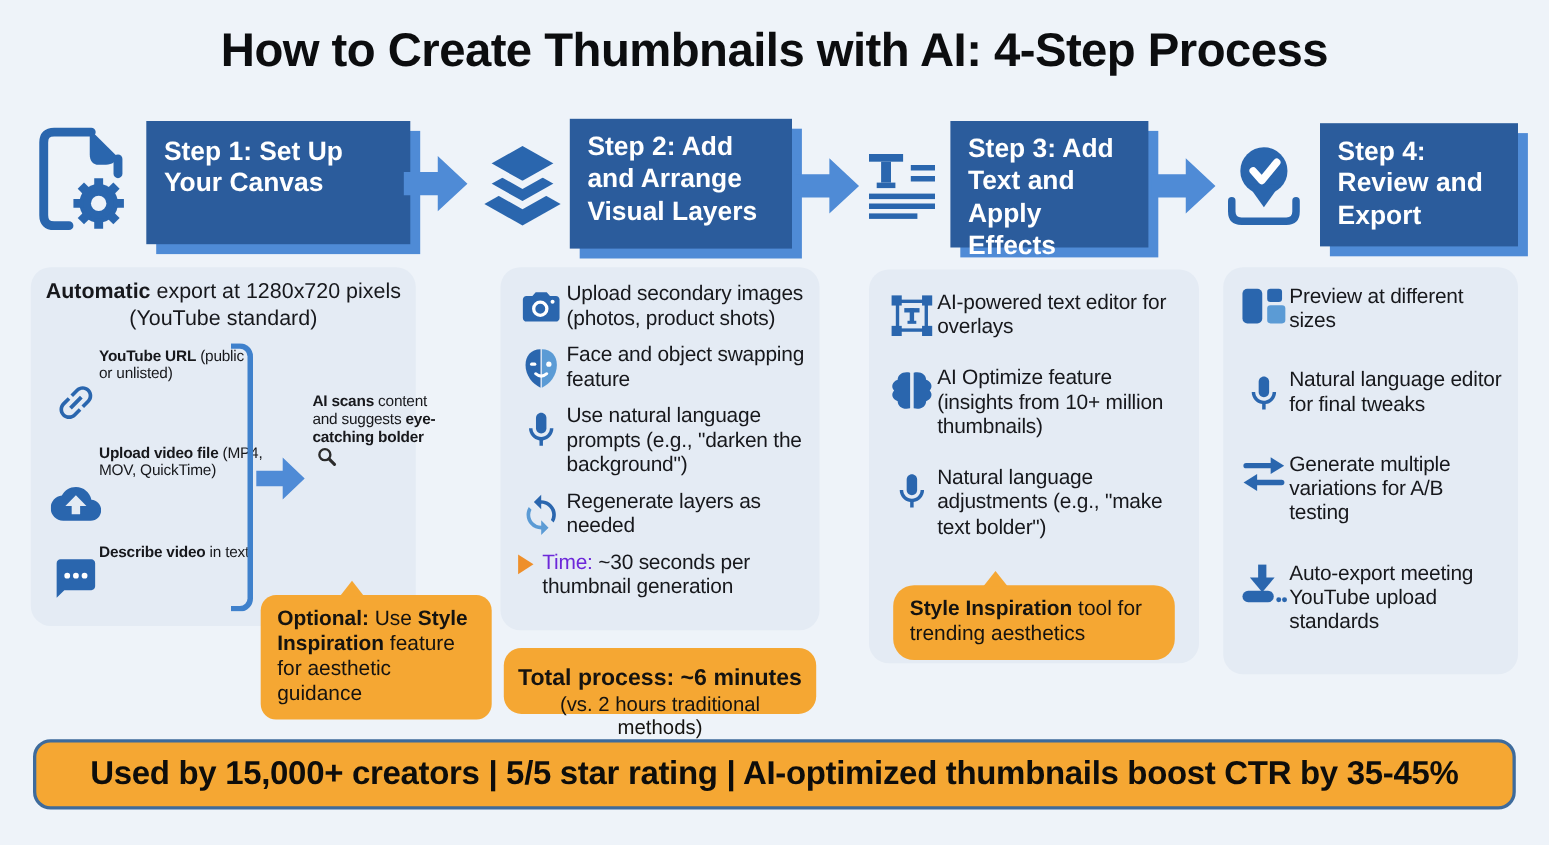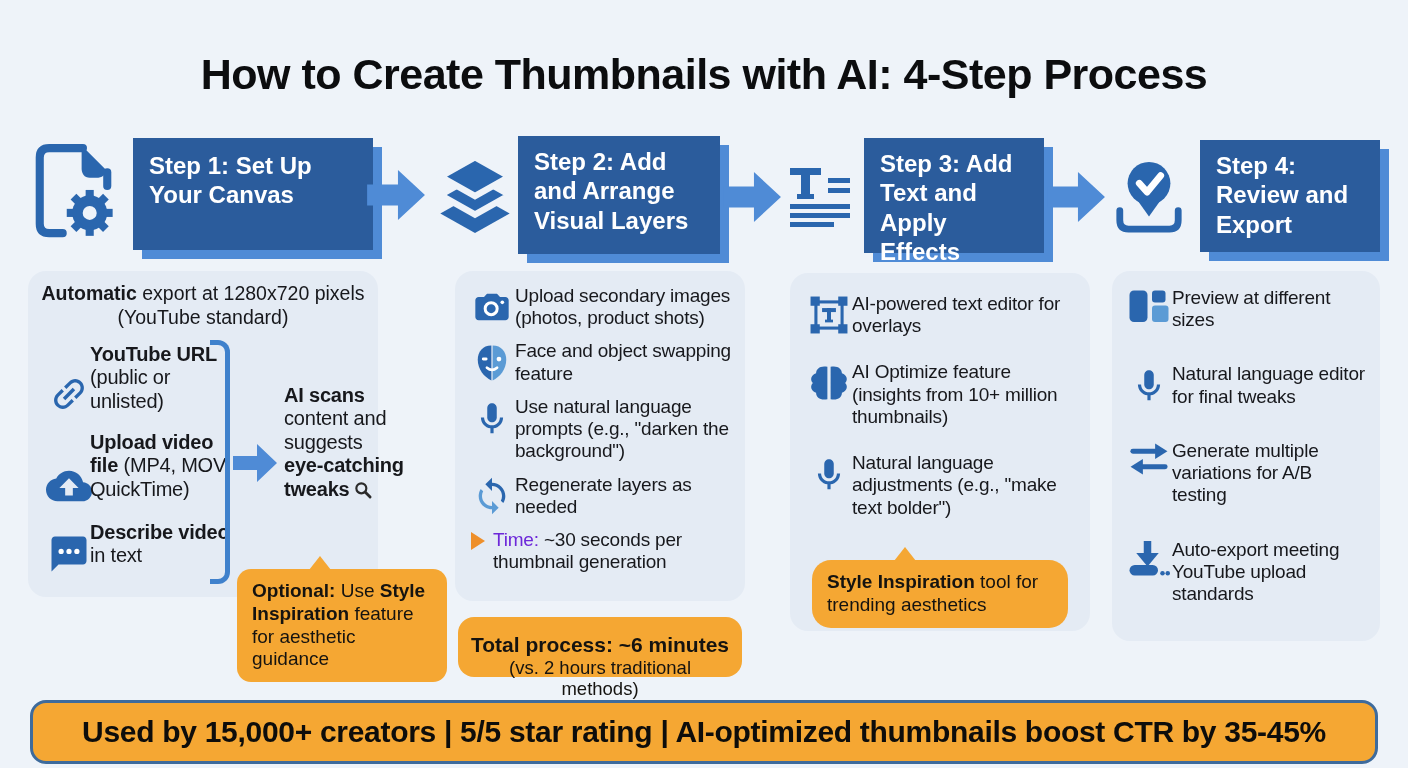--- a/index.html
+++ b/index.html
@@ -3,21 +3,21 @@
 <meta charset="utf-8">
 <style>
   :root{
     --pageBg:#eef3f9; --panelBg:#e4ebf4; --headerBlue:#2b5c9c; --arrowBlue:#4f8bd6;
     --iconBlue:#2a66ae; --iconBlueLight:#5b9bd5; --orange:#f5a733; --timeOrange:#ee8f2a;
     --borderBlue:#3e6b9c; --textDark:#17181c; --bracketBlue:#3f81cc;
   }
   *{box-sizing:border-box; margin:0; padding:0;}
   html,body{width:1408px; height:768px; overflow:hidden;}
   body{background:var(--pageBg); font-family:"Liberation Sans", sans-serif; color:var(--textDark);}
-  .stage{position:relative; width:1408px; height:620px;margin-top:28px;}
+  .stage{position:relative; width:1408px; height:620px;}
   .abs{position:absolute;}
   .title{position:absolute; top:22px; left:0; width:100%; text-align:center;
          font-size:43px; font-weight:700; letter-spacing:-0.5px; color:#0c0d0f;}
   .stepbox{position:absolute; background:var(--headerBlue); color:#fff; font-weight:700;
            font-size:24px; line-height:1.22; padding:13px 16px;
            box-shadow:9px 9px 0 0 var(--arrowBlue);}
   .panel{position:absolute; background:var(--panelBg); border-radius:18px;}
   .row{display:flex; align-items:flex-start;}
   .ic{flex:0 0 46px; display:flex; justify-content:center; padding-top:2px;}
   .txt{font-size:19px; line-height:1.17; letter-spacing:-0.2px;}
@@ -28,21 +28,21 @@
            border-left:11px solid transparent; border-right:11px solid transparent;
            border-bottom:14px solid var(--orange);}
   .totalbox{position:absolute; background:var(--orange); border-radius:16px; text-align:center;
            padding:16px 10px; color:#151310;}
   .totalbox .l1{font-size:21px; font-weight:700; line-height:1.15;}
   .totalbox .l2{font-size:18.5px; line-height:1.15;}
   .footer{position:absolute; left:30px; top:672px; width:1348px; height:64px;
           background:var(--orange); border:3px solid var(--borderBlue); border-radius:16px;
           display:flex; align-items:center; justify-content:center;
           font-size:30px; font-weight:700; letter-spacing:-0.3px; color:#0e0d0b;}
-  .p1txt{position:absolute; font-size:20px; line-height:1.17; letter-spacing:-0.2px;}
+  .p1txt{position:absolute; font-size:14px; line-height:1.17; letter-spacing:-0.2px;}
   .p1head{position:absolute; top:10px; left:0; width:100%; text-align:center;
           font-size:19.5px; line-height:1.25;}
   .bracket{position:absolute; width:20px; border-top:5px solid var(--bracketBlue);
           border-right:5px solid var(--bracketBlue); border-bottom:5px solid var(--bracketBlue);
           border-radius:0 12px 12px 0;}
   .play-tri{width:0; height:0; border-left:14px solid var(--timeOrange);
           border-top:9px solid transparent; border-bottom:9px solid transparent;
           margin:3px 8px 0 2px;}
   .mag{vertical-align:-4px; margin-left:3px;}
   svg.blue{fill:var(--iconBlue);}
@@ -223,21 +223,21 @@
     <div class="p1txt" style="left:62px; top:160px; width:150px;"><b>Upload video file</b><span> (MP4, MOV, QuickTime)</span></div>
     <span class="abs" style="left:20px; top:262px;"><svg width="42" height="42" class="blue">
           <use href="#i-chat"></use>
         </svg></span>
     <div class="p1txt" style="left:62px; top:250px; width:150px;"><b>Describe video</b><span> in text</span></div>
     <div class="bracket" style="left:182px; top:69px; height:244px;"></div>
     <span class="abs" style="left:204px; top:170px;"><svg width="48" height="44" fill="var(--arrowBlue)">
           <use href="#i-smallarrow"></use>
         </svg></span>
     <div class="p1txt" style="left:256px; top:113px; width:122px;">
-      <span><b>AI scans</b><span> content and suggests </span><b>eye-catching tweaks</b></span><svg class="mag" width="20" height="20">
+      <span><b>AI scans</b><span> content and suggests </span><b>eye-catching bolder</b></span><svg class="mag" width="20" height="20">
           <use href="#i-mag"></use>
         </svg>
     </div>
   </div>
 
   <div class="panel" style="left:455px; top:243px; width:290px; height:330px; padding:14px 14px 10px; display:flex; flex-direction:column; gap:11px;">
     <div class="row">
       <span class="ic">
           <svg width="42" height="40" class="blue">
             <use href="#i-camera"></use>

